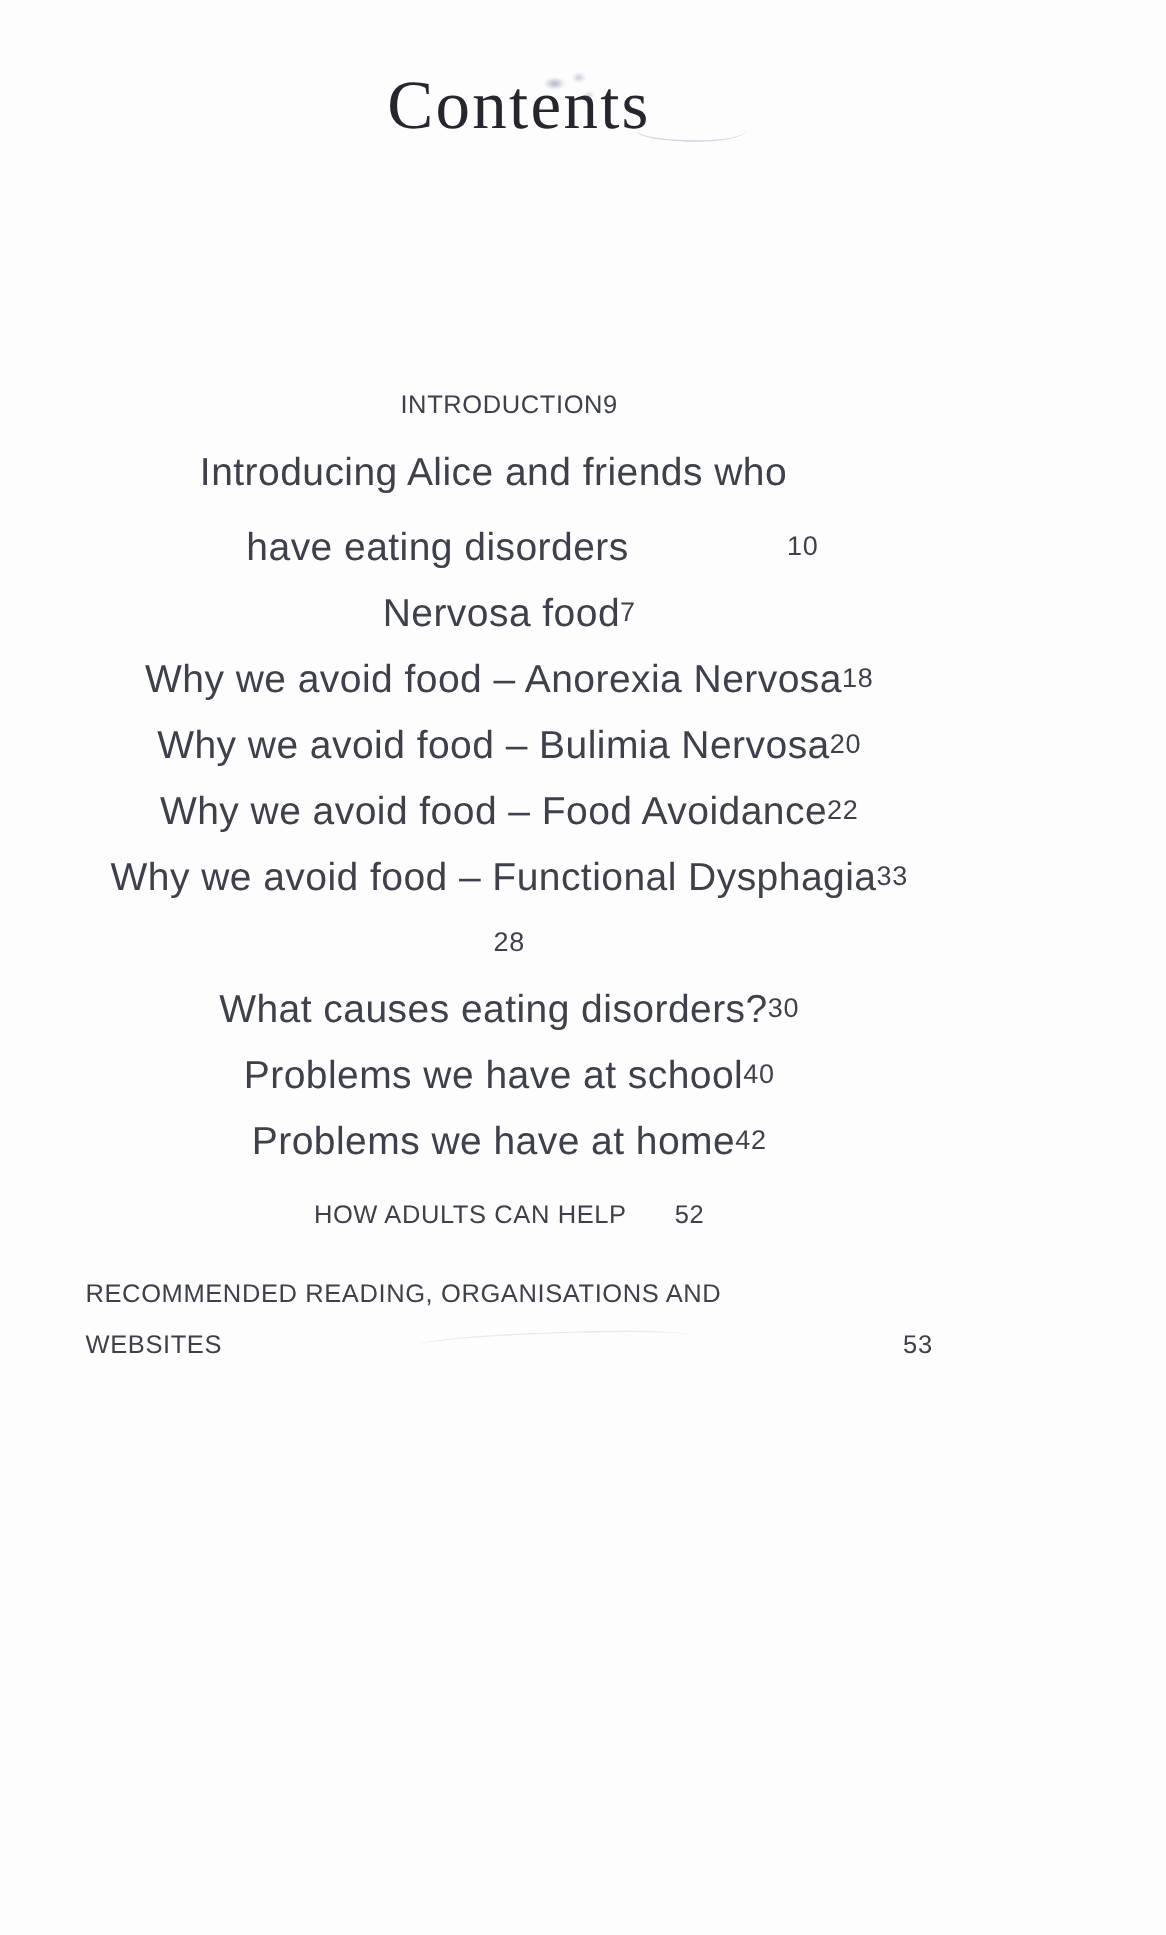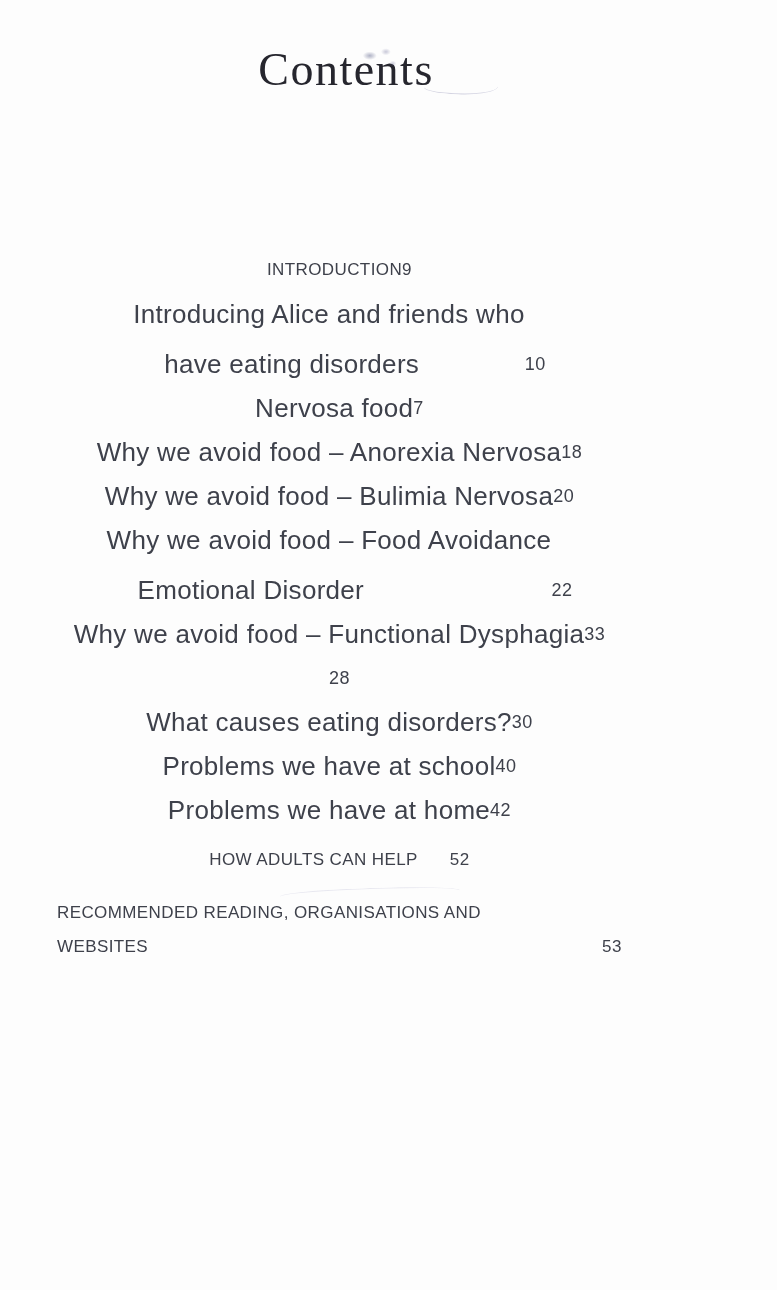--- a/index.html
+++ b/index.html
@@ -144,21 +144,20 @@
       </div>
       <div class="toc-entry">
         <div class="entry-label">
           <div class="entry-line">Why we avoid food – Bulimia Nervosa</div>
         </div>
         <div class="entry-page">20</div>
       </div>
       <div class="toc-entry">
         <div class="entry-label">
           <div class="entry-line">Why we avoid food – Food Avoidance</div>
-          <div class="entry-line indent">Emotional Disorder</div>
         </div>
         <div class="entry-page">22</div>
       </div>
       <div class="toc-entry">
         <div class="entry-label">
           <div class="entry-line">Why we avoid food – Functional Dysphagia</div>
         </div>
         <div class="entry-page">33</div>
       </div>
       <div class="toc-entry">

